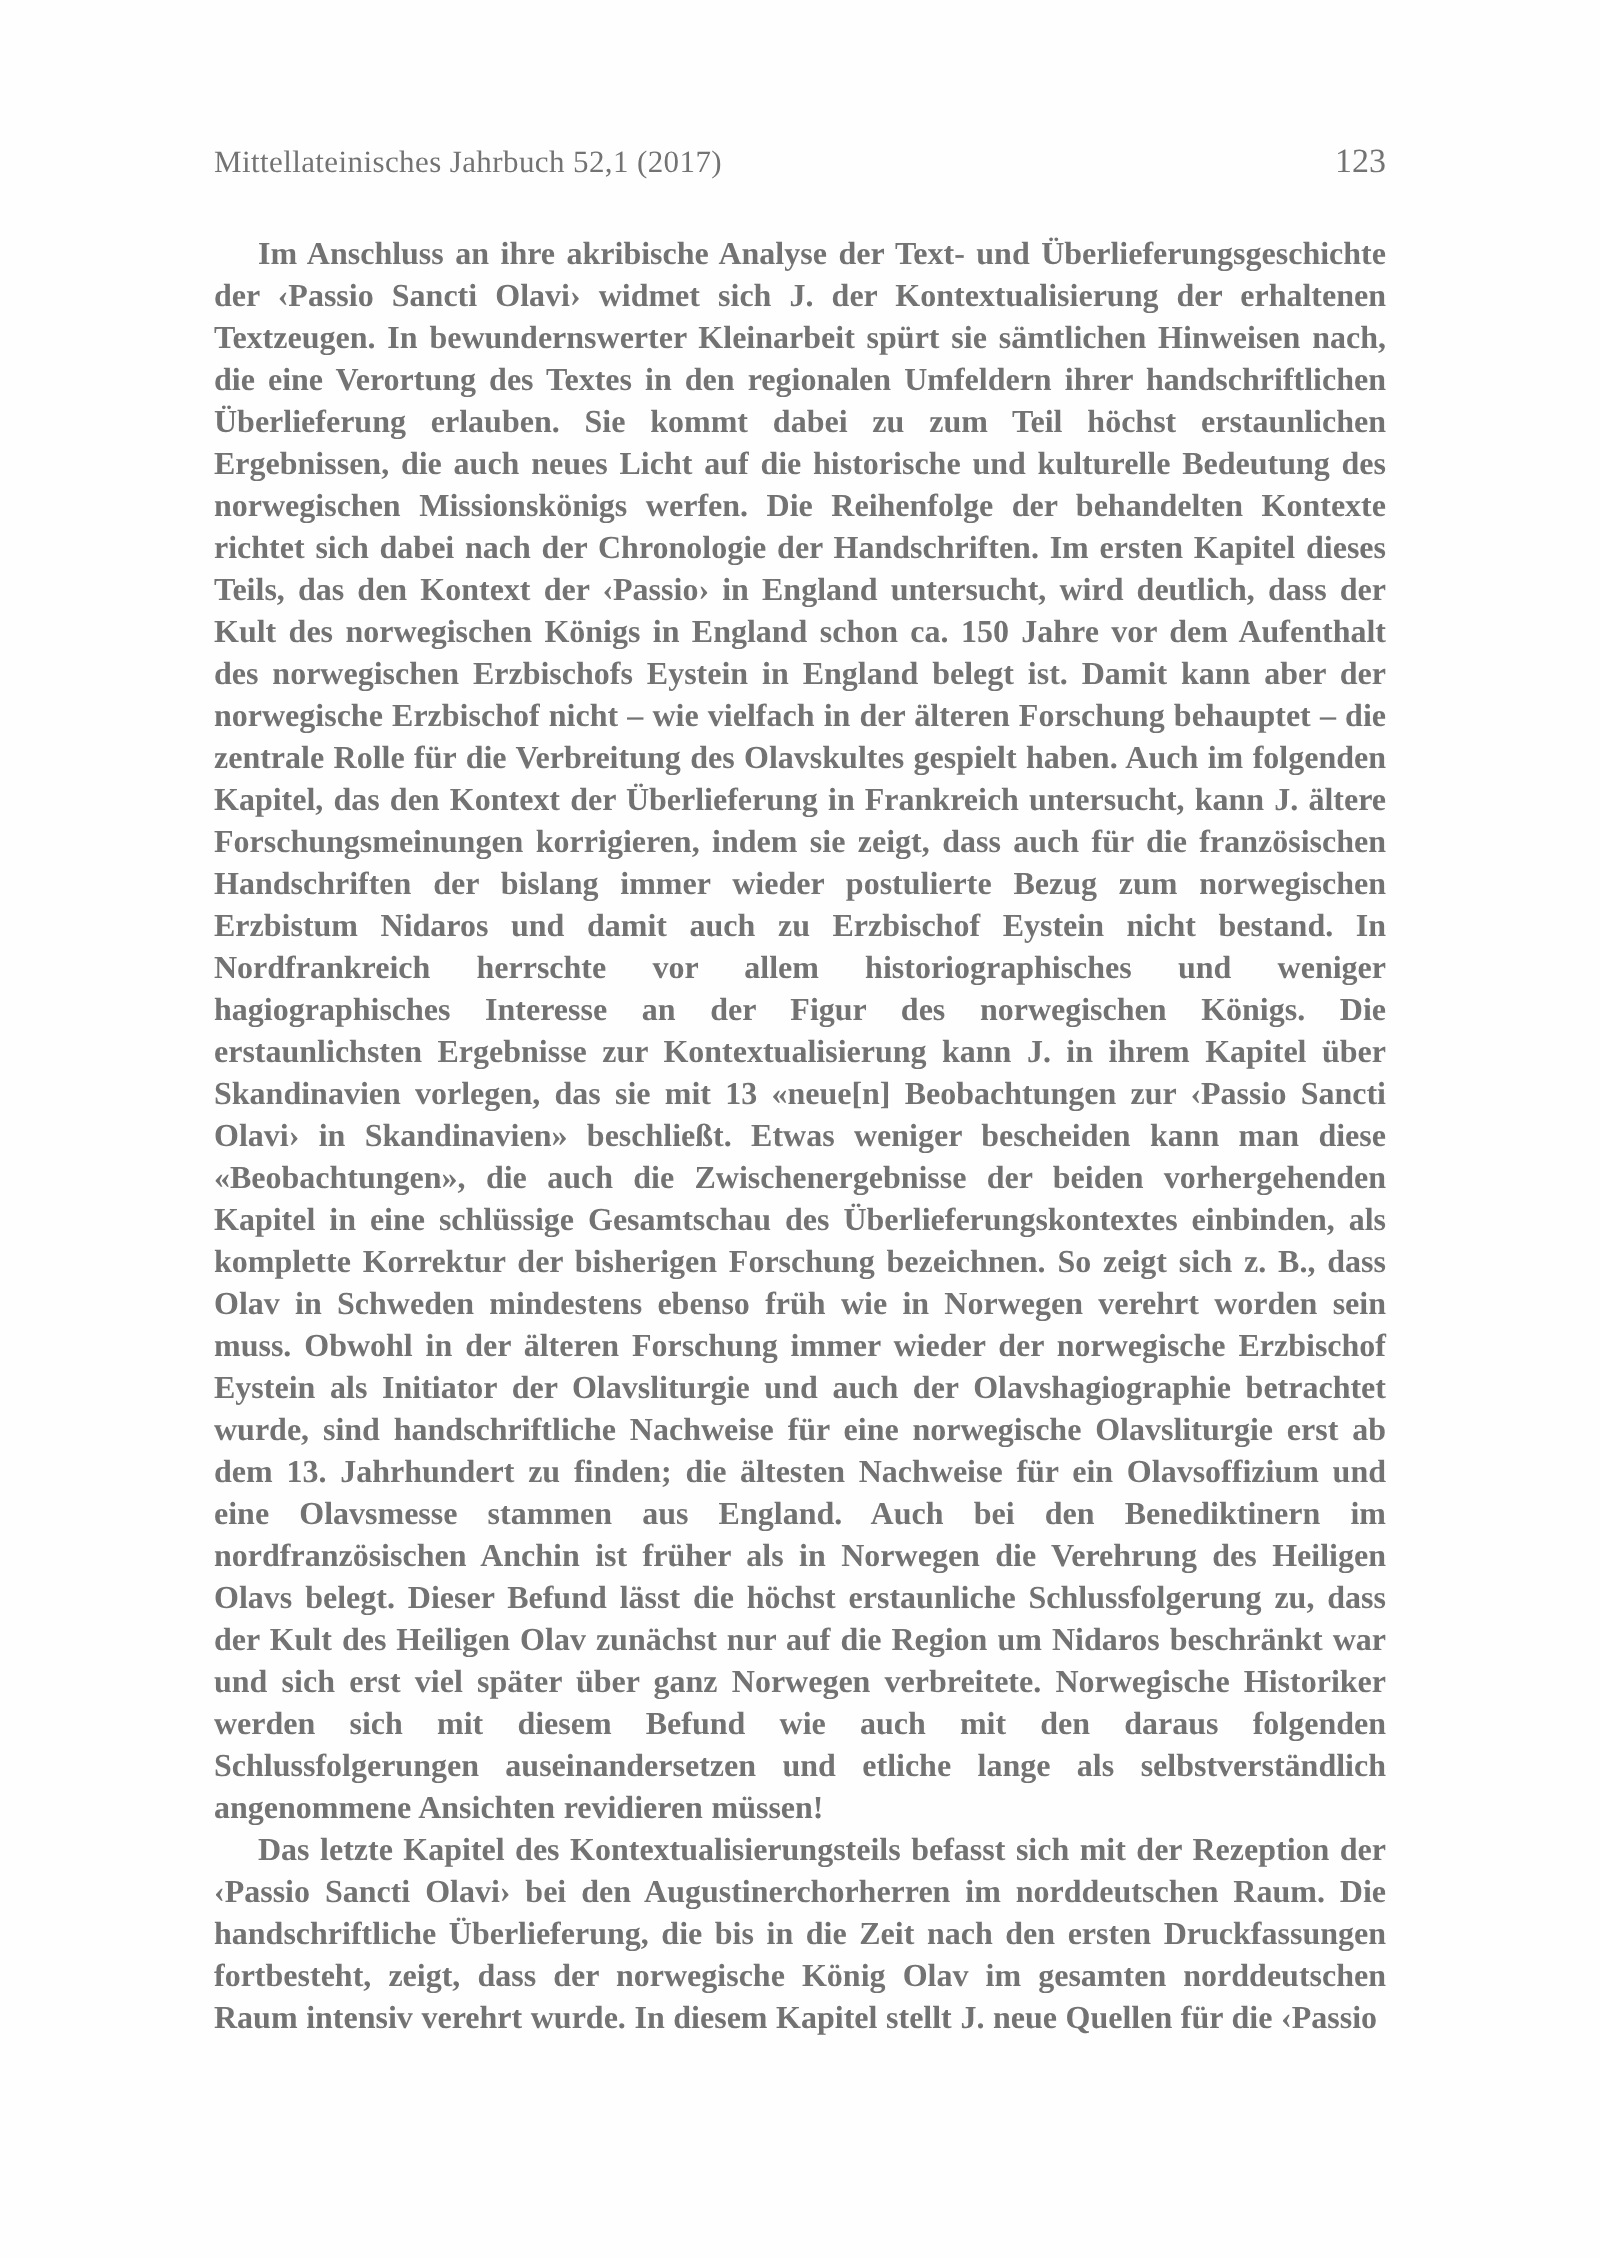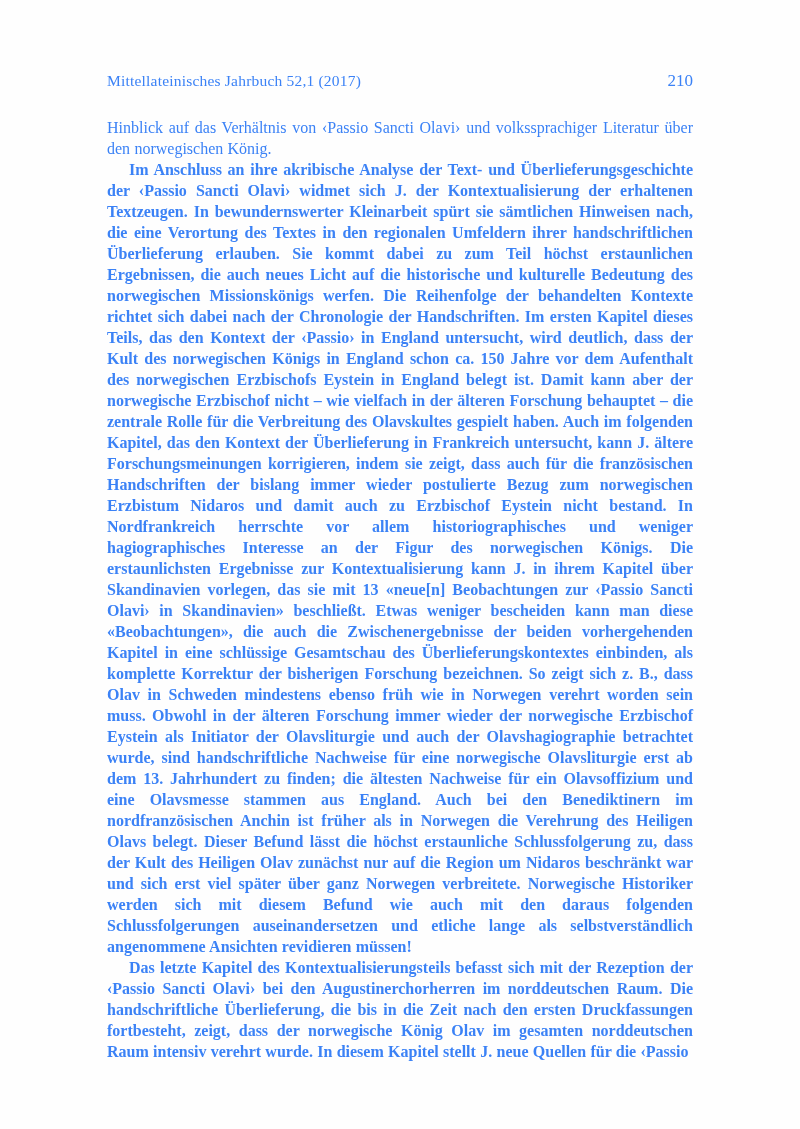--- a/index.html
+++ b/index.html
@@ -6,21 +6,21 @@
     margin: 0;
     padding: 0;
     background: #ffffff;
   }
   .page {
     position: relative;
     width: 800px;
     height: 1129px;
     background: #fefefe;
     font-family: "Liberation Serif", "DejaVu Serif", serif;
-    color: #3b82f6;
+    color: #737373;
     overflow: hidden;
   }
   .page-header {
     position: absolute;
     top: 71px;
     left: 107px;
     width: 586px;
     display: flex;
     justify-content: space-between;
     align-items: baseline;
@@ -53,22 +53,21 @@
     font-weight: bold;
   }
 </style>
 </head>
 <body>
 
 <div class="page">
 
   <div class="page-header">
     <span class="journal-title">Mittellateinisches Jahrbuch 52,1 (2017)</span>
-    <span class="page-number">210</span>
+    <span class="page-number">123</span>
   </div>
 
   <div class="page-body" lang="de">
-    <p>Hinblick auf das Verhältnis von ‹Passio Sancti Olavi› und volkssprachiger Literatur über den norwegischen König.</p>
     <p class="indent">Im Anschluss an ihre akribische Analyse der Text- und Überlieferungsgeschichte der ‹Passio Sancti Olavi› widmet sich J. der Kontextualisierung der erhaltenen Textzeugen. In bewundernswerter Kleinarbeit spürt sie sämtlichen Hinweisen nach, die eine Verortung des Textes in den regionalen Umfeldern ihrer handschriftlichen Überlieferung erlauben. Sie kommt dabei zu zum Teil höchst erstaunlichen Ergebnissen, die auch neues Licht auf die historische und kulturelle Bedeutung des norwegischen Missionskönigs werfen. Die Reihenfolge der behandelten Kontexte richtet sich dabei nach der Chronologie der Handschriften. Im ersten Kapitel dieses Teils, das den Kontext der ‹Passio› in England untersucht, wird deutlich, dass der Kult des norwegischen Königs in England schon ca. 150 Jahre vor dem Aufenthalt des norwegischen Erzbischofs Eystein in England belegt ist. Damit kann aber der norwegische Erzbischof nicht – wie vielfach in der älteren Forschung behauptet – die zentrale Rolle für die Verbreitung des Olavskultes gespielt haben. Auch im folgenden Kapitel, das den Kontext der Überlieferung in Frankreich untersucht, kann J. ältere Forschungsmeinungen korrigieren, indem sie zeigt, dass auch für die französischen Handschriften der bislang immer wieder postulierte Bezug zum norwegischen Erzbistum Nidaros und damit auch zu Erzbischof Eystein nicht bestand. In Nordfrankreich herrschte vor allem historiographisches und weniger hagiographisches Interesse an der Figur des norwegischen Königs. Die erstaunlichsten Ergebnisse zur Kontextualisierung kann J. in ihrem Kapitel über Skandinavien vorlegen, das sie mit 13 «neue[n] Beobachtungen zur ‹Passio Sancti Olavi› in Skandinavien» beschließt. Etwas weniger bescheiden kann man diese «Beobachtungen», die auch die Zwischenergebnisse der beiden vorhergehenden Kapitel in eine schlüssige Gesamtschau des Überlieferungskontextes einbinden, als komplette Korrektur der bisherigen Forschung bezeichnen. So zeigt sich z. B., dass Olav in Schweden mindestens ebenso früh wie in Norwegen verehrt worden sein muss. Obwohl in der älteren Forschung immer wieder der norwegische Erzbischof Eystein als Initiator der Olavsliturgie und auch der Olavshagiographie betrachtet wurde, sind handschriftliche Nachweise für eine norwegische Olavsliturgie erst ab dem 13. Jahrhundert zu finden; die ältesten Nachweise für ein Olavsoffizium und eine Olavsmesse stammen aus England. Auch bei den Benediktinern im nordfranzösischen Anchin ist früher als in Norwegen die Verehrung des Heiligen Olavs belegt. Dieser Befund lässt die höchst erstaunliche Schlussfolgerung zu, dass der Kult des Heiligen Olav zunächst nur auf die Region um Nidaros beschränkt war und sich erst viel später über ganz Norwegen verbreitete. Norwegische Historiker werden sich mit diesem Befund wie auch mit den daraus folgenden Schlussfolgerungen auseinandersetzen und etliche lange als selbstverständlich angenommene Ansichten revidieren müssen!</p>
     <p class="indent">Das letzte Kapitel des Kontextualisierungsteils befasst sich mit der Rezeption der ‹Passio Sancti Olavi› bei den Augustinerchorherren im norddeutschen Raum. Die handschriftliche Überlieferung, die bis in die Zeit nach den ersten Druckfassungen fortbesteht, zeigt, dass der norwegische König Olav im gesamten norddeutschen Raum intensiv verehrt wurde. In diesem Kapitel stellt J. neue Quellen für die ‹Passio</p>
   </div>
 
 </div>
 
 </body></html>

